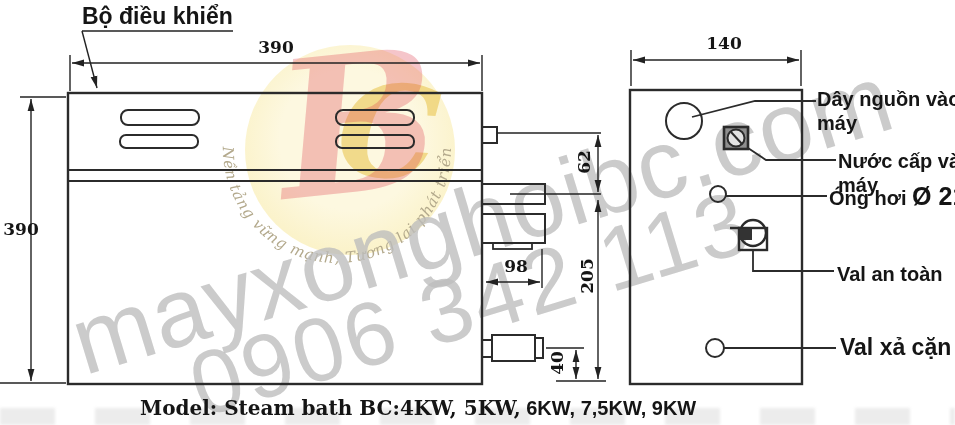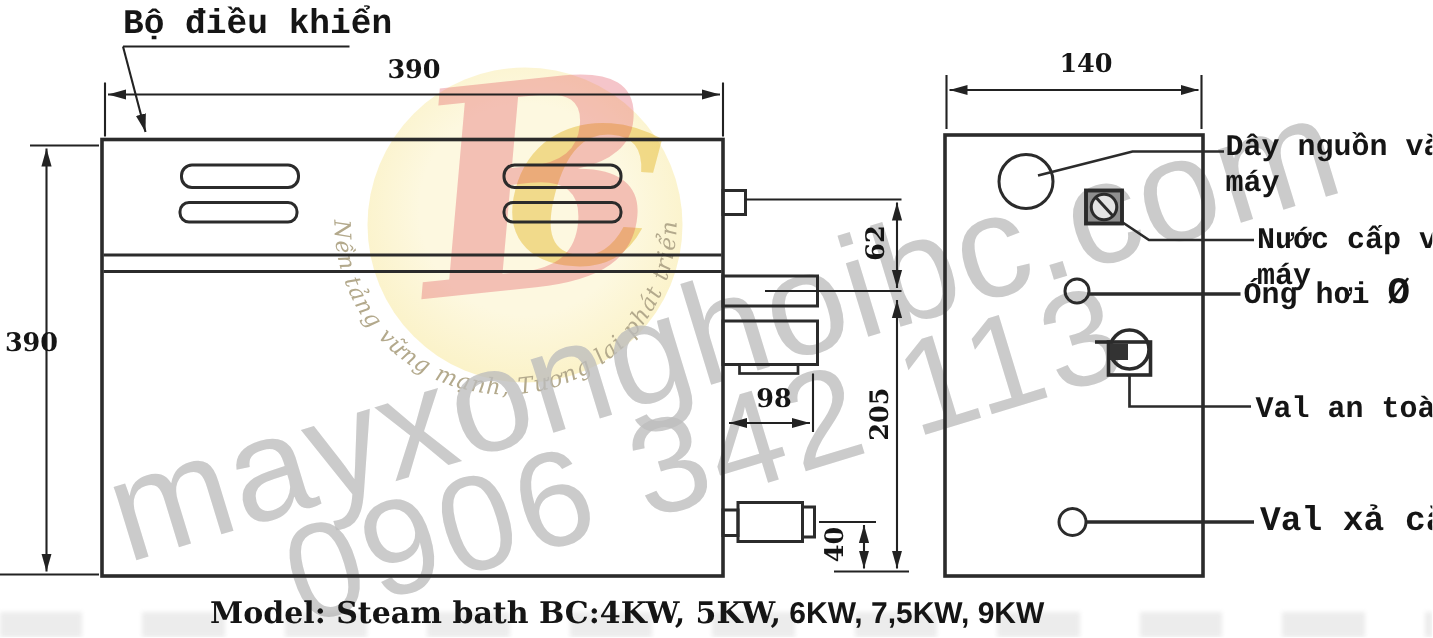--- a/index.html
+++ b/index.html
@@ -1,18 +1,18 @@
 <!DOCTYPE html>
 <html><head>
 <meta charset="utf-8">
 <style>
   html,body{margin:0;padding:0;background:#fff;}
   #stage{position:relative;width:955px;height:425px;background:#ffffff;overflow:hidden;
          font-family:"Liberation Sans","DejaVu Sans",sans-serif;color:#151515;}
-  .abs{position:absolute;font-family:Liberation Mono, monospace;}
+  .abs{position:absolute;}
   
   .wm-circle{left:245px;top:45px;width:210px;height:210px;border-radius:50%;
              background:radial-gradient(circle at 50% 45%, #fdf8e0 45%, #faf0bf 85%, #f6e8a8 100%);}
   .wm-letter{font-family:"DejaVu Serif","Liberation Serif",serif;font-style:italic;line-height:1;}
   .wm-b{left:278px;top:30px;font-size:190px;font-weight:bold;color:rgba(222,62,78,0.30);transform:rotate(-6deg);}
   .wm-c{left:338px;top:68px;font-size:128px;font-weight:bold;color:rgba(231,193,70,0.55);transform:rotate(4deg);}
   .wm-big{font-family:"Liberation Sans","DejaVu Sans",sans-serif;white-space:nowrap;color:#bdbdbd;opacity:.78;line-height:1.12;}
   .wm-domain{left:75px;top:290px;font-size:97px;letter-spacing:1px;transform:rotate(-17deg);transform-origin:0 50%;}
   .wm-phone{left:193px;top:338px;font-size:90px;letter-spacing:3px;transform:rotate(-17deg);transform-origin:0 50%;}
   .wm-smudge{left:0;top:408px;width:955px;height:17px;opacity:.35;filter:blur(1.5px);

